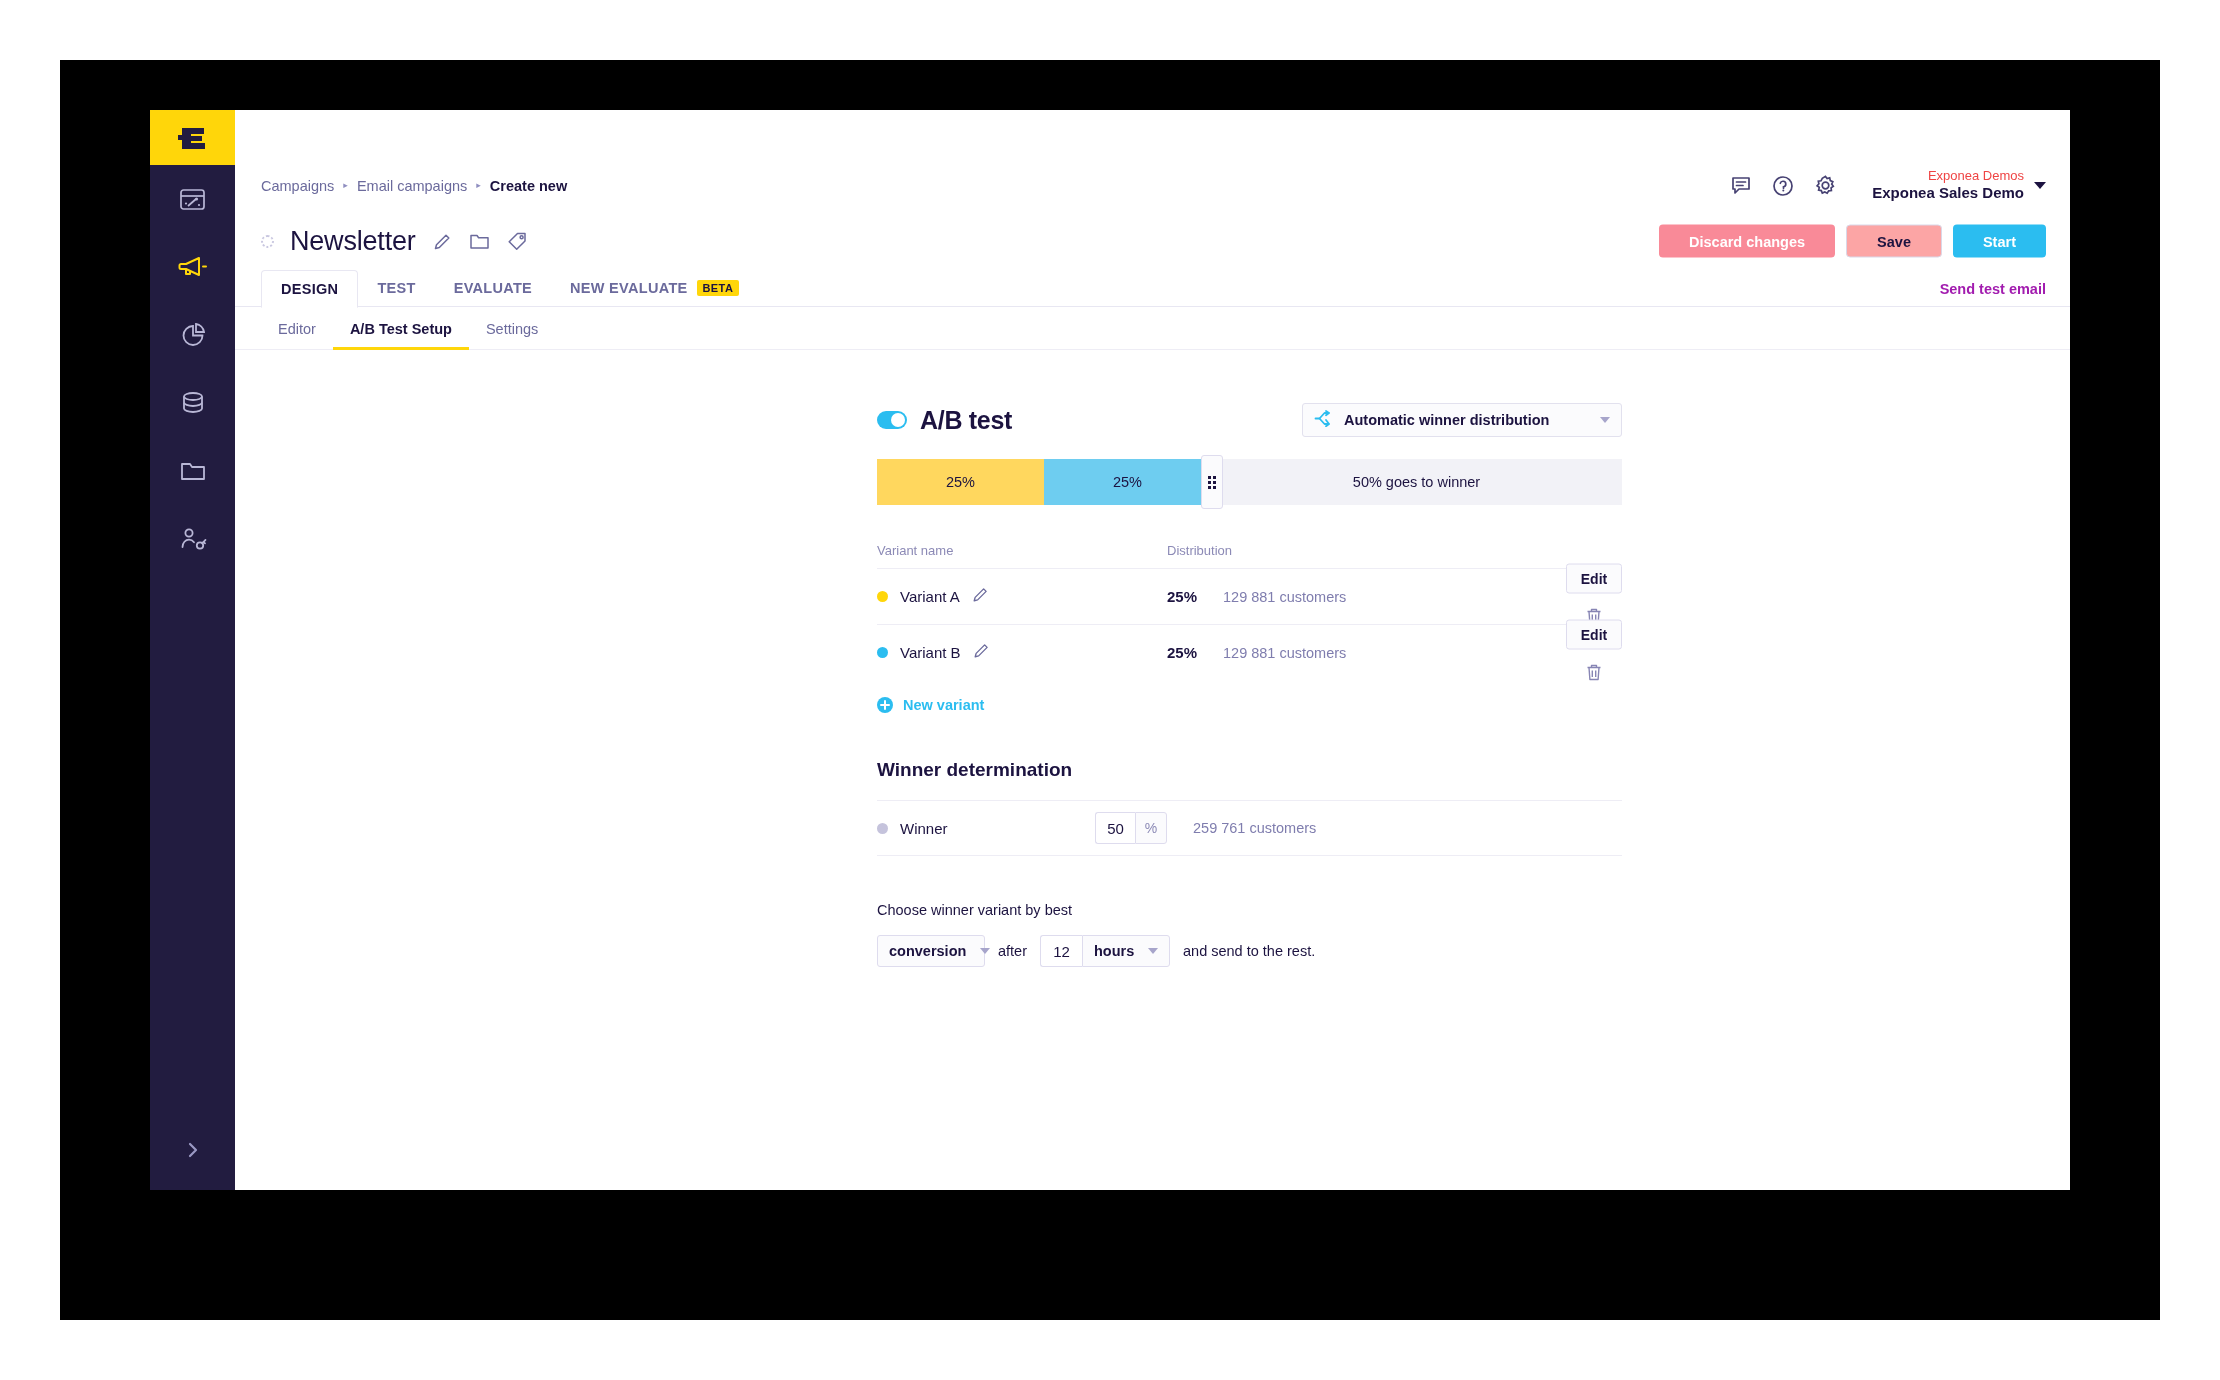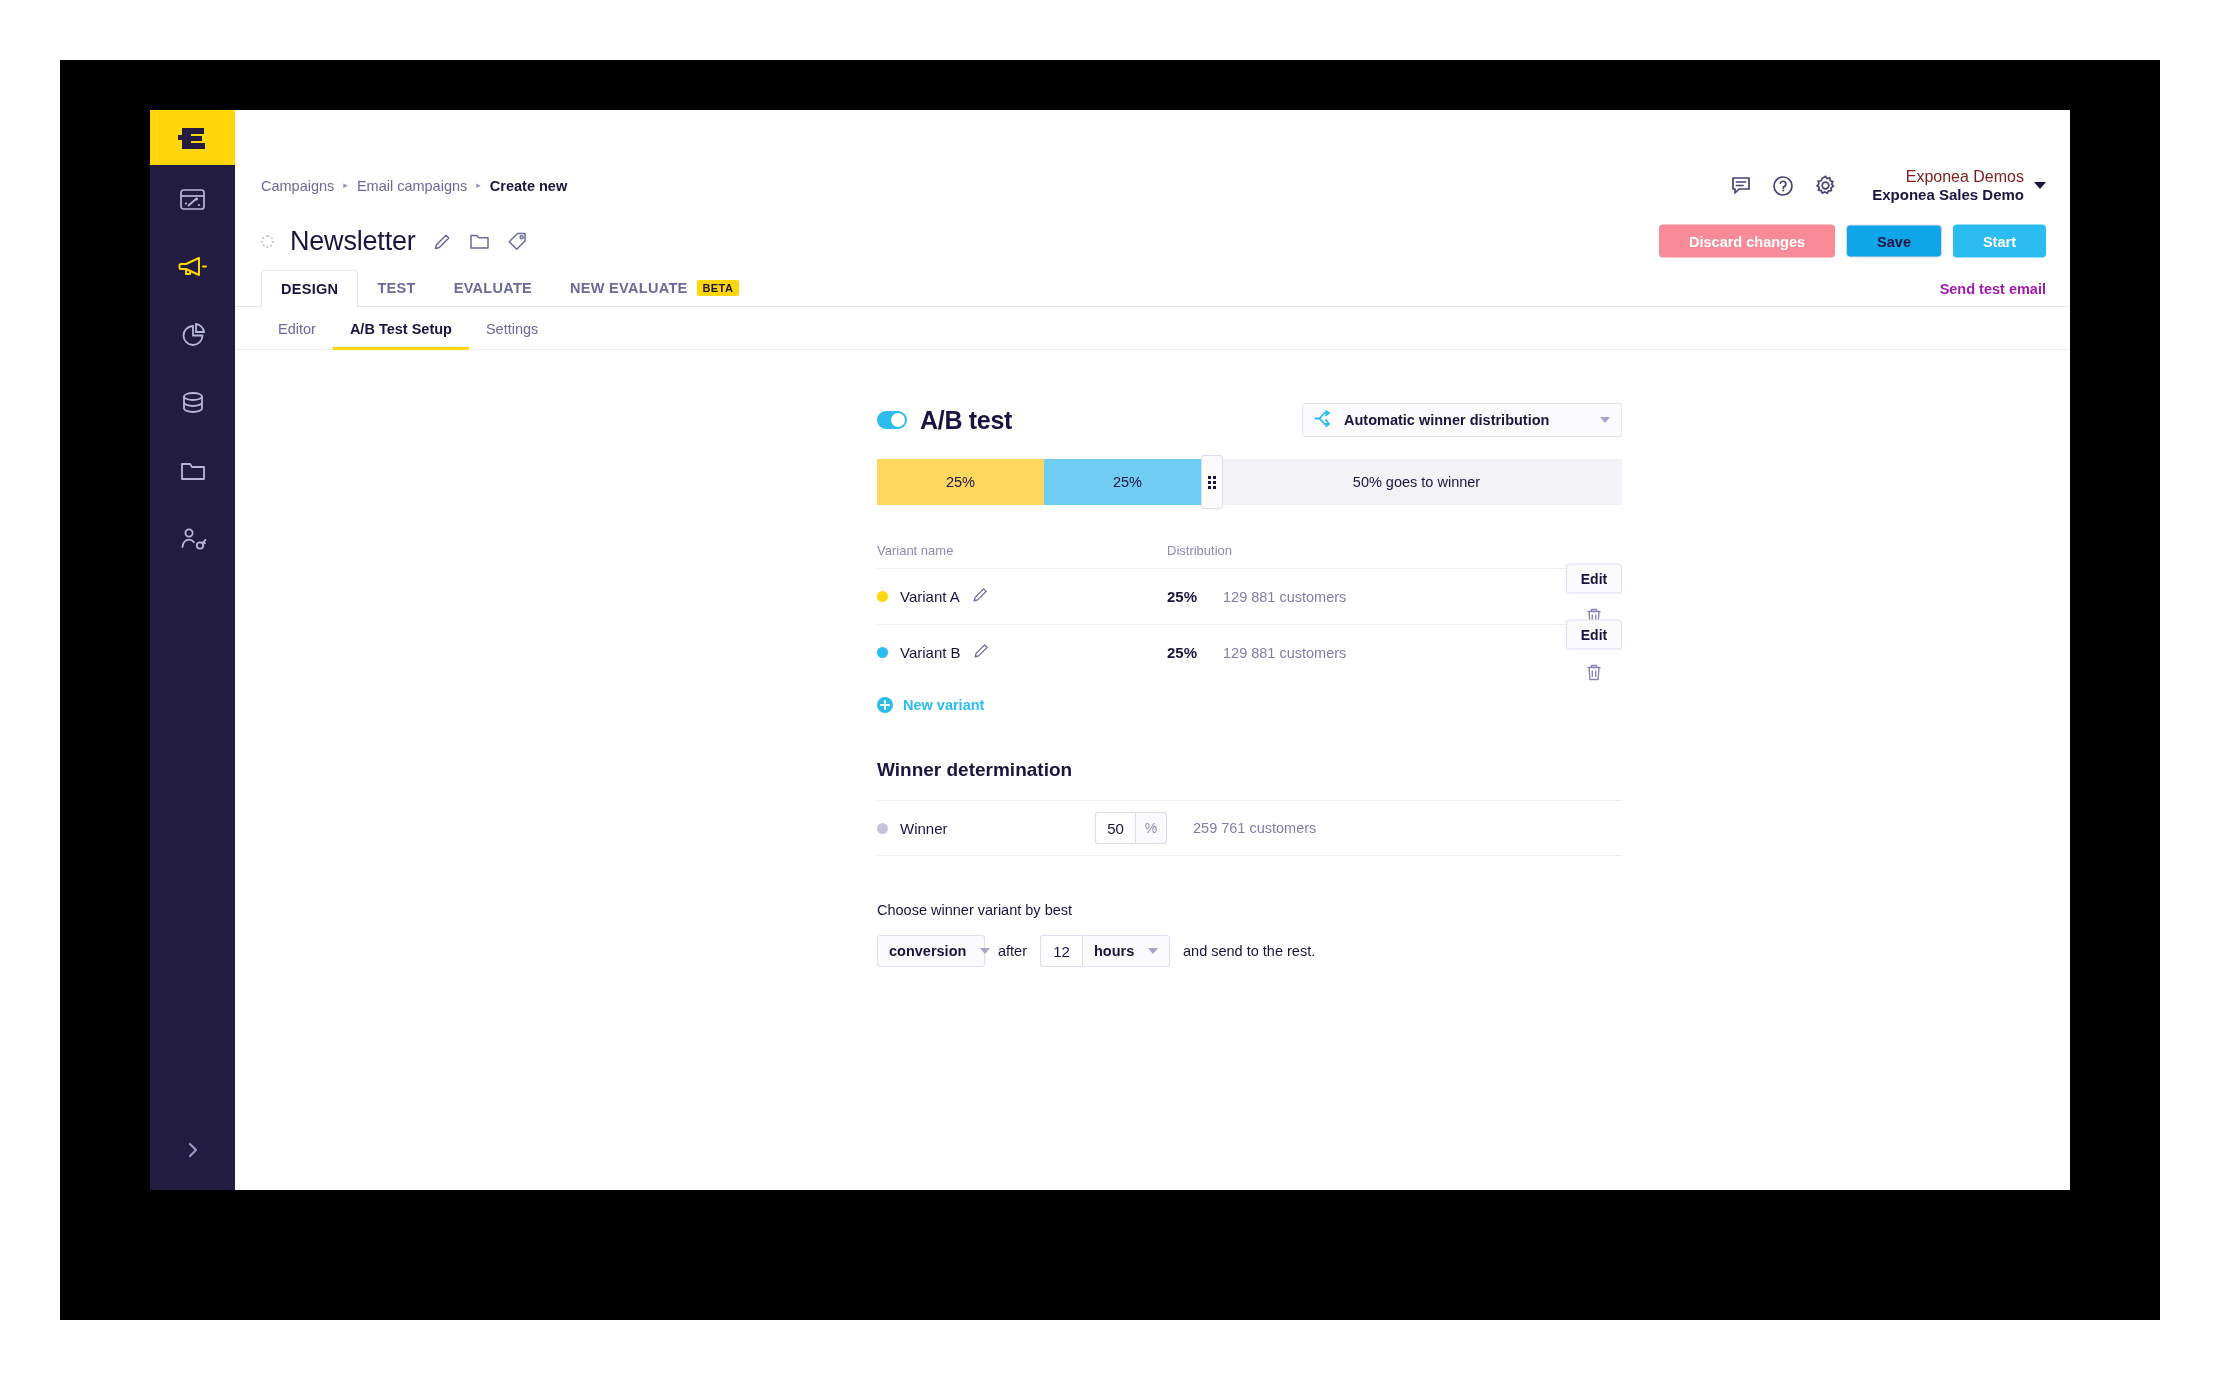--- a/index.html
+++ b/index.html
@@ -87,21 +87,21 @@
     display: flex; align-items: center; gap: 0;
   }
   .hdr-icon {
     width: 42px; height: 42px; display: flex; align-items: center; justify-content: center;
     cursor: pointer;
   }
   #account {
     display: flex; align-items: center; gap: 10px; margin-left: 26px; cursor: pointer;
   }
   #account-text { text-align: right; line-height: 1.22; }
-  #account-org { font-size: 16px; color: #7f1d1d; }
+  #account-org { font-size: 13px; color: #ef4444; }
   #account-name { font-size: 15px; color: #1c1340; font-weight: bold; }
   #account-caret {
     width: 0; height: 0;
     border-left: 6px solid transparent; border-right: 6px solid transparent;
     border-top: 7px solid #1c1340;
   }
 
   
   #titlerow {
     height: 56px;
@@ -124,21 +124,21 @@
     position: absolute; right: 24px; top: 50%; transform: translateY(-50%);
     display: flex; align-items: center; gap: 11px;
   }
   .btn {
     height: 33px; border-radius: 4px; font-size: 14.5px; font-weight: bold;
     display: flex; align-items: center; justify-content: center;
     cursor: pointer; border: none; padding: 0 30px; white-space: nowrap;
     font-family: "Liberation Sans", sans-serif;
   }
   .btn-discard { background: #f98a98; color: #ffffff; }
-  .btn-save { background: #0ea5e9; color: #1c1340; border: 1px solid #d9d8e8; }
+  .btn-save { background: #fca5a5; color: #1c1340; border: 1px solid #d9d8e8; }
   .btn-start { background: #2bbdf0; color: #ffffff; min-width: 66px; }
 
   
   #tabs {
     height: 38px; position: relative; flex: 0 0 38px;
     display: flex; align-items: flex-end;
     padding-left: 26px;
   }
   #tabs-underline {
     position: absolute; left: 0; right: 0; bottom: 0; height: 1px; background: #e8e7f2;

